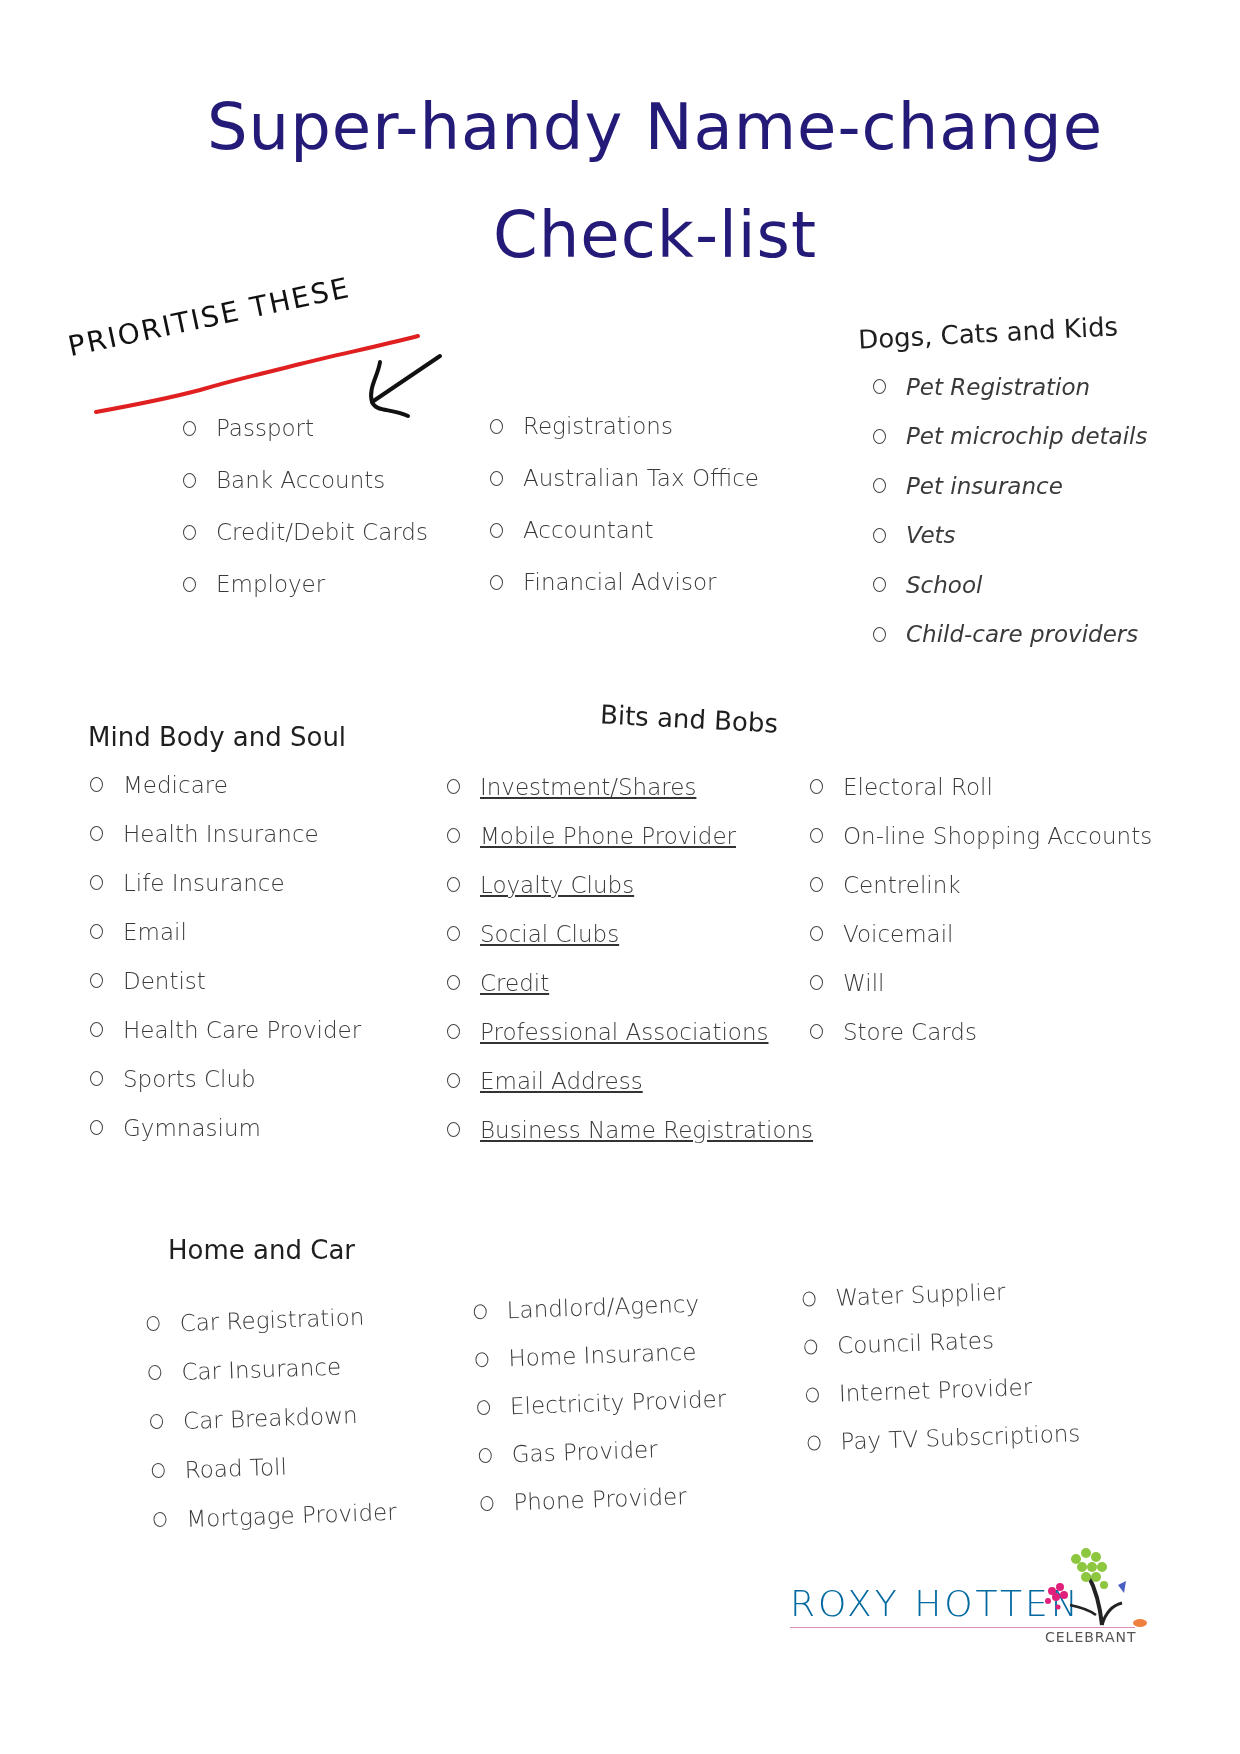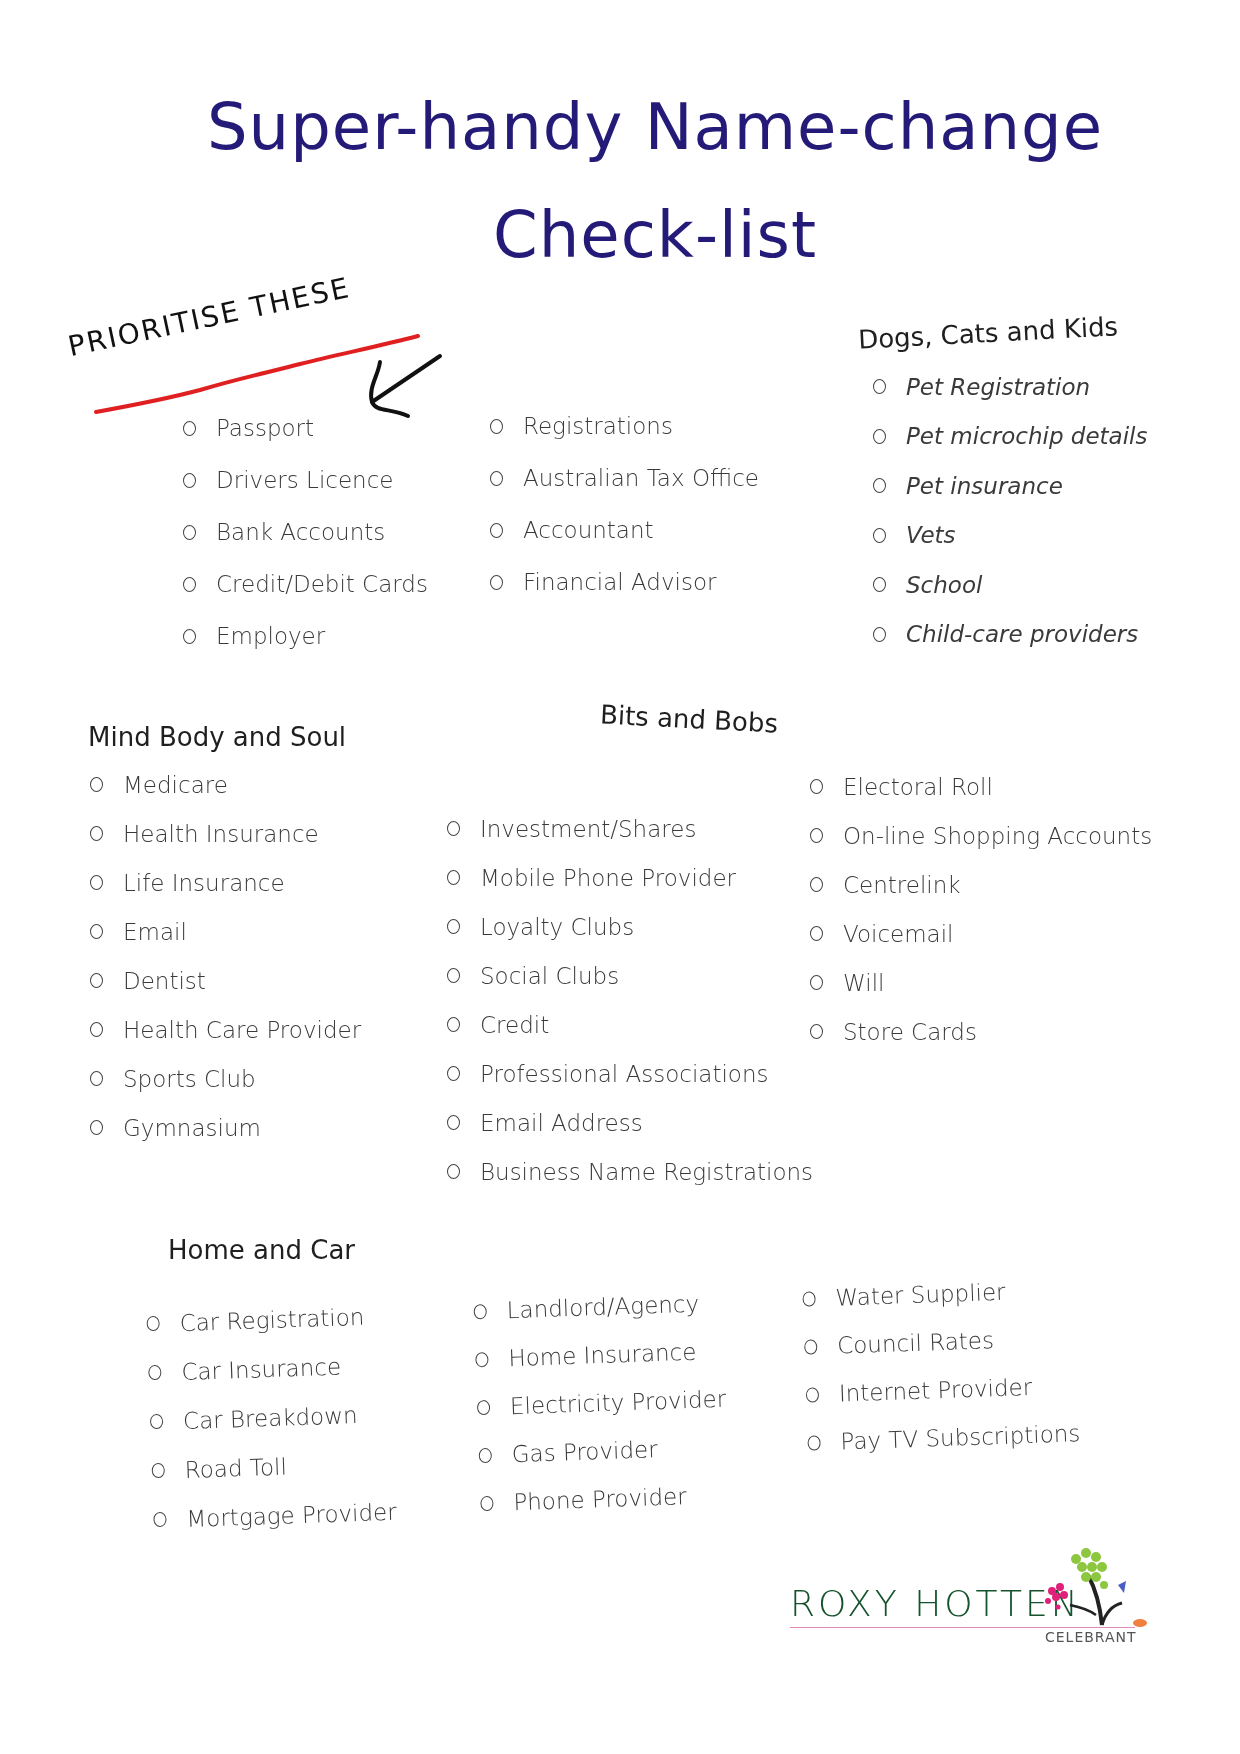--- a/index.html
+++ b/index.html
@@ -15,21 +15,21 @@
   .list { position:absolute; margin:0; padding:0; list-style:none; }
   .item { display:flex; align-items:center; font-size:23px; color:#3a3a3a;
           white-space:nowrap; cursor:pointer; font-family:"DejaVu Sans", sans-serif; font-weight:300; }
   .bullet { display:inline-block; width:11px; height:13px; border:1.5px solid #444;
             border-radius:50%; margin-right:20px; flex:none; }
   .prio { position:absolute; left:72px; top:330px; transform:rotate(-12deg); transform-origin:left bottom;
           font-size:28px; letter-spacing:2px; color:#111; font-family:"DejaVu Sans", sans-serif; white-space:nowrap; }
   svg.ann { position:absolute; left:0; top:0; pointer-events:none; }
   .logo { position:absolute; left:790px; top:1545px; width:360px; height:100px; }
   .logo-name { position:absolute; left:0; top:38px; font-size:36px; letter-spacing:3px;
-               font-family:"DejaVu Sans", sans-serif; font-weight:200; color:#14532d; }
+               font-family:"DejaVu Sans", sans-serif; font-weight:200; color:#0369a1; }
   .logo-line { position:absolute; left:0; top:82px; width:345px; height:1px; background:#e08ab4; }
   .logo-sub { position:absolute; left:255px; top:84px; font-size:14px; letter-spacing:1px; color:#555;
               font-family:"DejaVu Sans", sans-serif; }
 </style>
 </head>
 <body>
 
 <h1 class="title l1">Super-handy Name-change</h1>
 <h1 class="title l2">Check-list</h1>
 
@@ -42,24 +42,20 @@
   </g>
 </svg>
 
 <ul class="list" style="left:183px; top:402px;">
   <li class="item" style="height:52px">
       <span class="bullet"></span>
       <span>Passport</span>
     </li>
   <li class="item" style="height:52px">
       <span class="bullet"></span>
-      <span>Drivers Licence</span>
-    </li>
-  <li class="item" style="height:52px">
-      <span class="bullet"></span>
       <span>Bank Accounts</span>
     </li>
   <li class="item" style="height:52px">
       <span class="bullet"></span>
       <span>Credit/Debit Cards</span>
     </li>
   <li class="item" style="height:52px">
       <span class="bullet"></span>
       <span>Employer</span>
     </li>
@@ -141,21 +137,21 @@
       <span class="bullet"></span>
       <span>Sports Club</span>
     </li>
   <li class="item" style="height:49px">
       <span class="bullet"></span>
       <span>Gymnasium</span>
     </li>
 </ul>
 
 <h2 class="heading" style="left:600px; top:704px; transform:rotate(3deg);">Bits and Bobs</h2>
-<ul class="list" style="left:447px; top:804px;">
+<ul class="list" style="left:447px; top:762px;text-decoration:underline;">
   <li class="item" style="height:49px">
       <span class="bullet"></span>
       <span>Investment/Shares</span>
     </li>
   <li class="item" style="height:49px">
       <span class="bullet"></span>
       <span>Mobile Phone Provider</span>
     </li>
   <li class="item" style="height:49px">
       <span class="bullet"></span>

